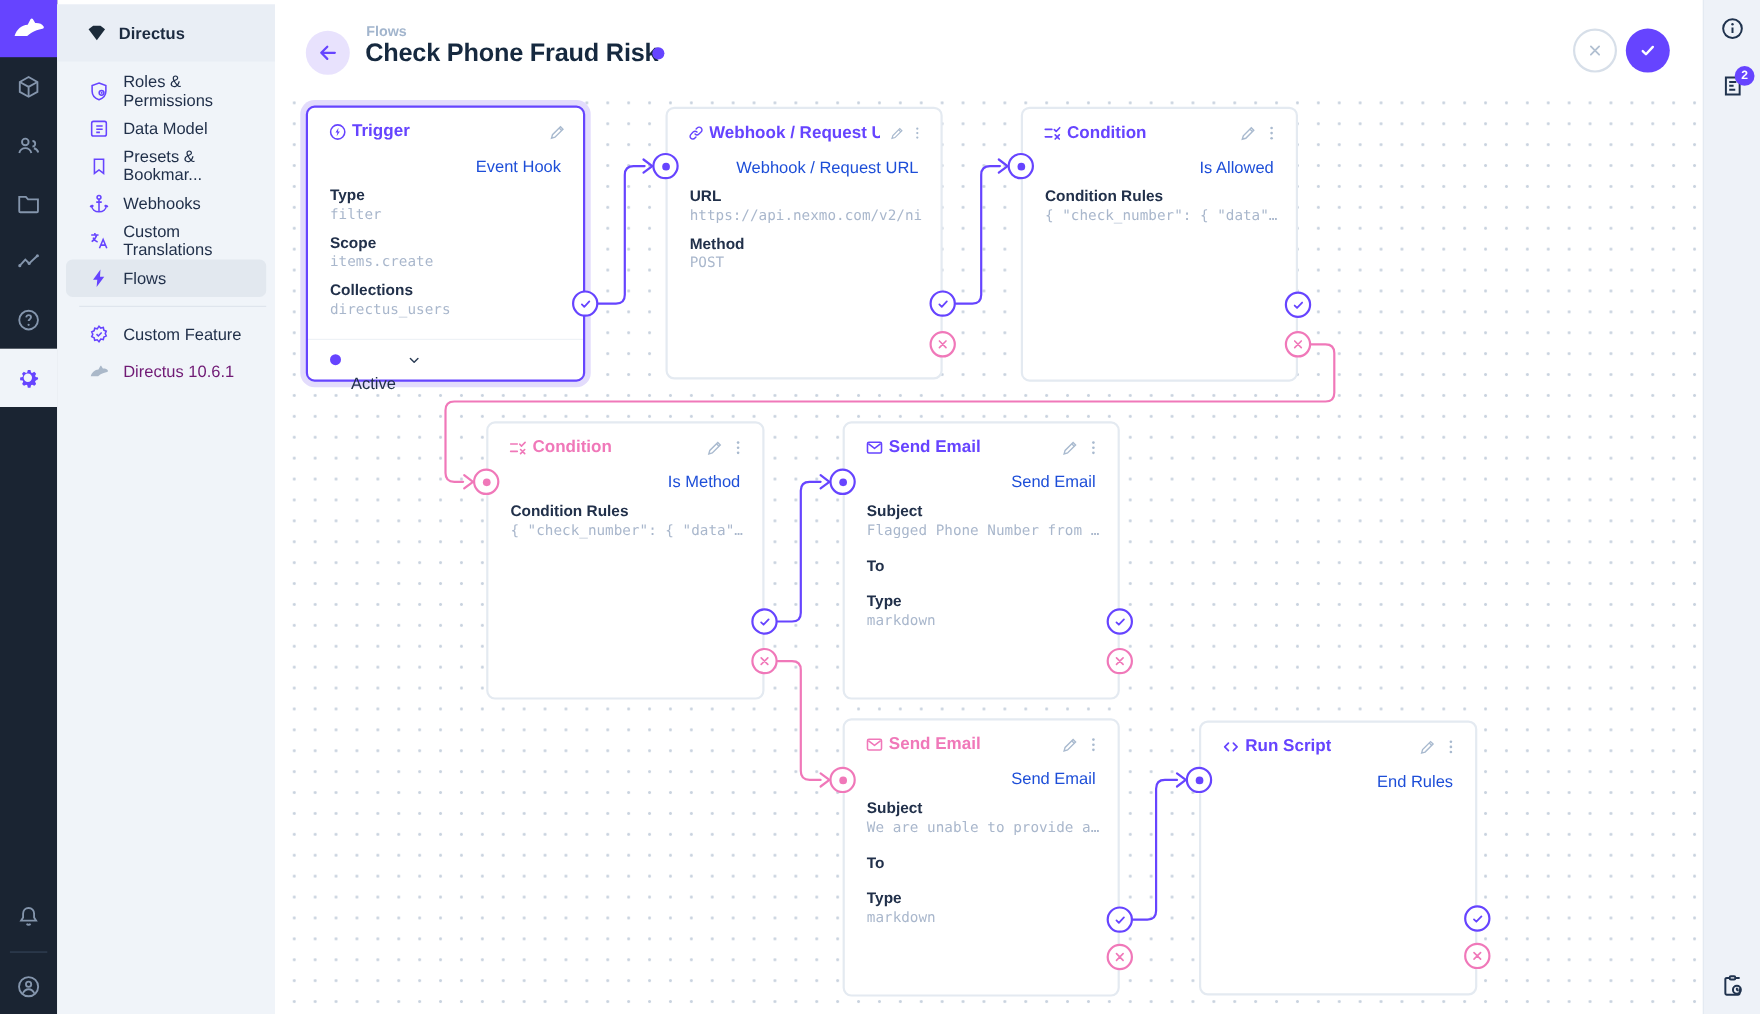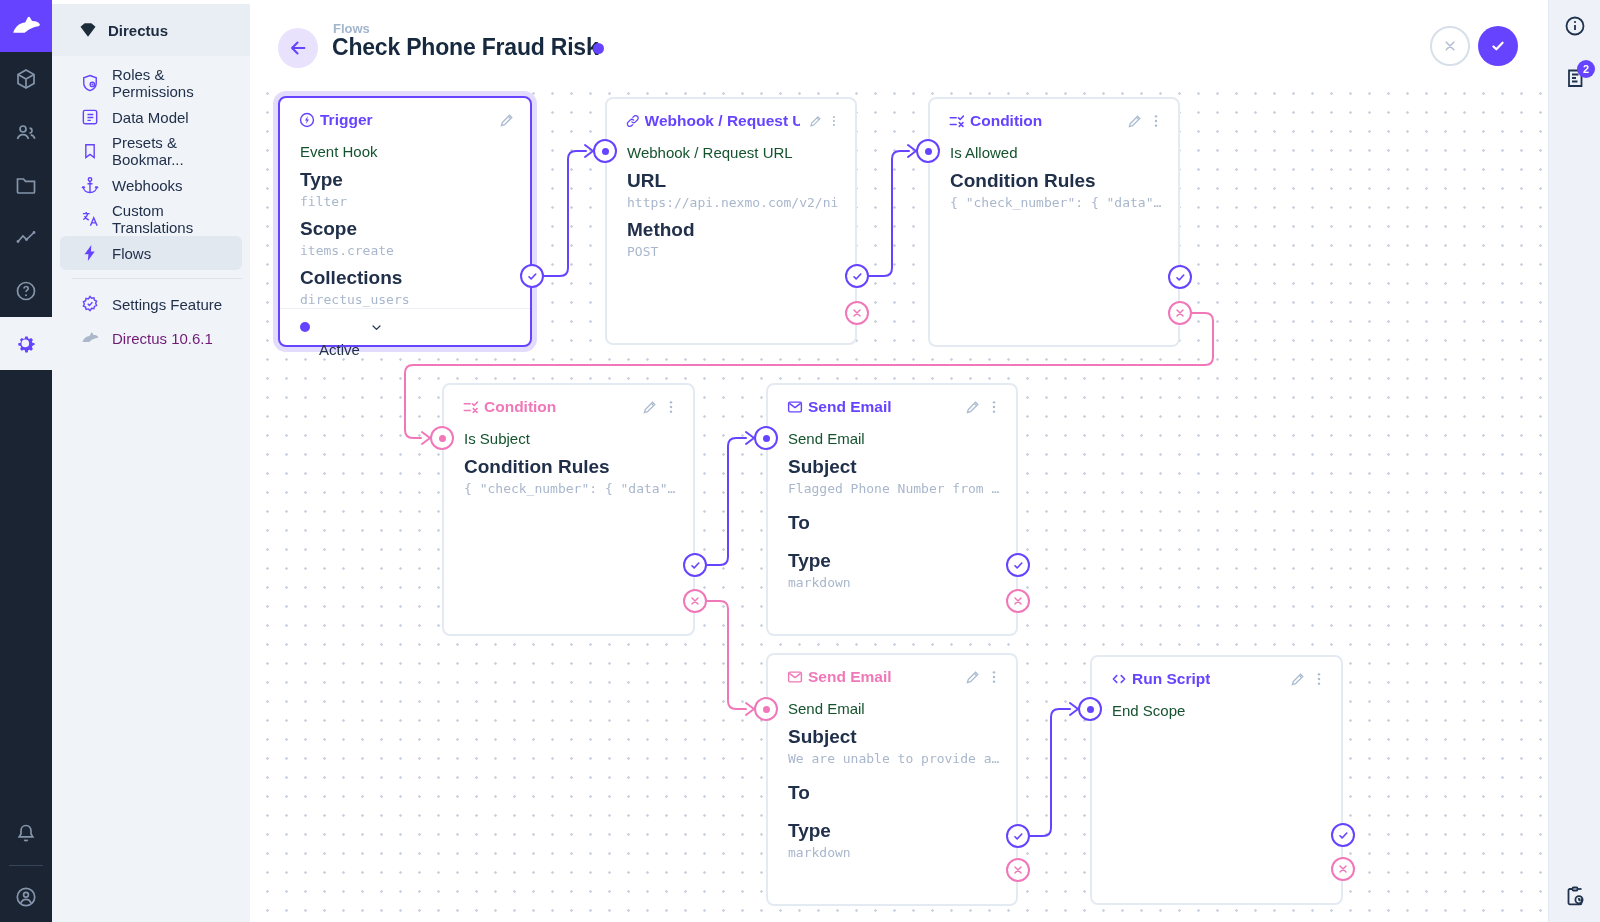--- a/index.html
+++ b/index.html
@@ -55,22 +55,22 @@
     justify-content:center; padding:0 4px; }
   .act-bottom { position:absolute; bottom:0; left:0; width:52px; }
 
   
   .panel { position:absolute; background:#fff; border:2px solid #e4eaf1; border-radius:8px; z-index:2; }
   .panel.trigger { border-color:#6644ff; box-shadow:0 0 0 5px #e3dcfc; }
   .panel-head { display:flex; align-items:center; gap:4px; padding:13px 14px 4px 18px; }
   .panel-title { font-size:15.5px; font-weight:700; color:#6644ff; white-space:nowrap; overflow:hidden; flex:0 1 auto; }
   .panel.pinked .panel-title { color:#f078b9; }
   .head-spacer { flex:1; }
-  .op-name { font-size:15px; color:#14532d; margin-top:10px; padding:0 20px; }
-  .f-label { font-size:19px; font-weight:600; color:#21304a; margin-top:9px; padding:0 20px; }
+  .op-name { font-size:15px; color:#1d4ed8; margin-top:10px; padding:0 20px;text-align:right; }
+  .f-label { font-size:14px; font-weight:600; color:#21304a; margin-top:9px; padding:0 20px; }
   .f-label.gap { margin-top:16px; }
   .f-value { font-family:"DejaVu Sans Mono", monospace; font-size:13px; color:#a9b7cc; margin-top:3px;
     padding:0 20px; white-space:nowrap; overflow:hidden; }
   .trigger-footer { position:absolute; left:0; right:0; bottom:0; height:37px; border-top:1px solid #edf1f6;
     display:flex; align-items:center; gap:9px; padding-left:20px; }
   .status-dot { width:10px; height:10px; border-radius:50%; background:#6644ff; }
   .status-label { font-size:15px; font-weight:500; color:#21304a;margin-top:44px; }
 
   
   .handle { position:absolute; width:24px; height:24px; border-radius:50%; background:#fff;
@@ -213,21 +213,21 @@
       <span>Flows</span>
     </div>
     <div class="nav-divider"></div>
     <div class="nav-item">
       <span class="nicon">
         <svg width="20" height="20" viewBox="0 0 24 24" fill="none" stroke="#6644ff" stroke-width="1.7">
           <path d="M12 3l1.9 2.1 2.8-.6.6 2.8 2.6 1.2-1.1 2.6 1.1 2.6-2.6 1.2-.6 2.8-2.8-.6L12 20l-1.9-2.1-2.8.6-.6-2.8-2.6-1.2 1.1-2.6-1.1-2.6 2.6-1.2.6-2.8 2.8.6L12 3z"></path>
           <path d="M9.3 11.7l2 2 3.6-3.7"></path>
         </svg>
       </span>
-      <span>Settings Feature</span>
+      <span>Custom Feature</span>
     </div>
     <div class="nav-item muted">
       <span class="nicon">
         <svg width="20" height="20" viewBox="0 0 40 40">
           <path d="M5 28c2-7 7.5-11.5 14-12l3.2-6.2c.5-.9 1.8-1 2.3-.1l2.6 4.4c4.2-.2 7.4 1 9 3.6.6 1-.1 2.3-1.3 2.5-9.5 1.7-13.6 5.4-16.3 7.8H5z" fill="#aab8c9"></path>
         </svg>
       </span>
       <span>Directus 10.6.1</span>
     </div>
   </div>
@@ -389,21 +389,21 @@
     <svg width="18" height="18" viewBox="0 0 24 24" fill="none" stroke="#a9bacf" stroke-width="1.7">
       <path d="M4.5 19.5l1.2-4.2L15.4 5.6l3 3L8.7 18.3l-4.2 1.2z"></path>
         <path d="M13.8 7.2l3 3"></path>
     </svg>
     <svg width="16" height="16" viewBox="0 0 24 24" fill="#a9bacf">
       <circle cx="12" cy="5" r="1.8"></circle>
         <circle cx="12" cy="12" r="1.8"></circle>
         <circle cx="12" cy="19" r="1.8"></circle>
     </svg>
   </div>
-  <div class="op-name">Is Subject</div>
+  <div class="op-name">Is Method</div>
   <div class="f-label">Condition Rules</div>
   <div class="f-value">{ "check_number": { "data"…</div>
 </div>
 
 <div class="panel" style="left:766px;top:383px;width:252px;height:253px;">
   <div class="panel-head">
     <svg width="18" height="18" viewBox="0 0 24 24" fill="none" stroke="#6644ff" stroke-width="1.9" stroke-linejoin="round">
       <rect x="3.5" y="5.5" width="17" height="13" rx="1.8"></rect>
         <path d="M4.5 7.2l7.5 5.6 7.5-5.6"></path>
     </svg>
@@ -463,21 +463,21 @@
     <svg width="18" height="18" viewBox="0 0 24 24" fill="none" stroke="#a9bacf" stroke-width="1.7">
       <path d="M4.5 19.5l1.2-4.2L15.4 5.6l3 3L8.7 18.3l-4.2 1.2z"></path>
         <path d="M13.8 7.2l3 3"></path>
     </svg>
     <svg width="16" height="16" viewBox="0 0 24 24" fill="#a9bacf">
       <circle cx="12" cy="5" r="1.8"></circle>
         <circle cx="12" cy="12" r="1.8"></circle>
         <circle cx="12" cy="19" r="1.8"></circle>
     </svg>
   </div>
-  <div class="op-name">End Scope</div>
+  <div class="op-name">End Rules</div>
 </div>
 
 <div class="handle" style="left:520px;top:264px;">
   <svg width="13" height="13" viewBox="0 0 24 24" fill="none" stroke="#6644ff" stroke-width="3" stroke-linecap="round" stroke-linejoin="round">
       <path d="M5.5 12.5l4 4 8.5-9"></path>
     </svg>
 </div>
 
 <div class="handle" style="left:593px;top:139px;">
     <span class="dot"></span>

